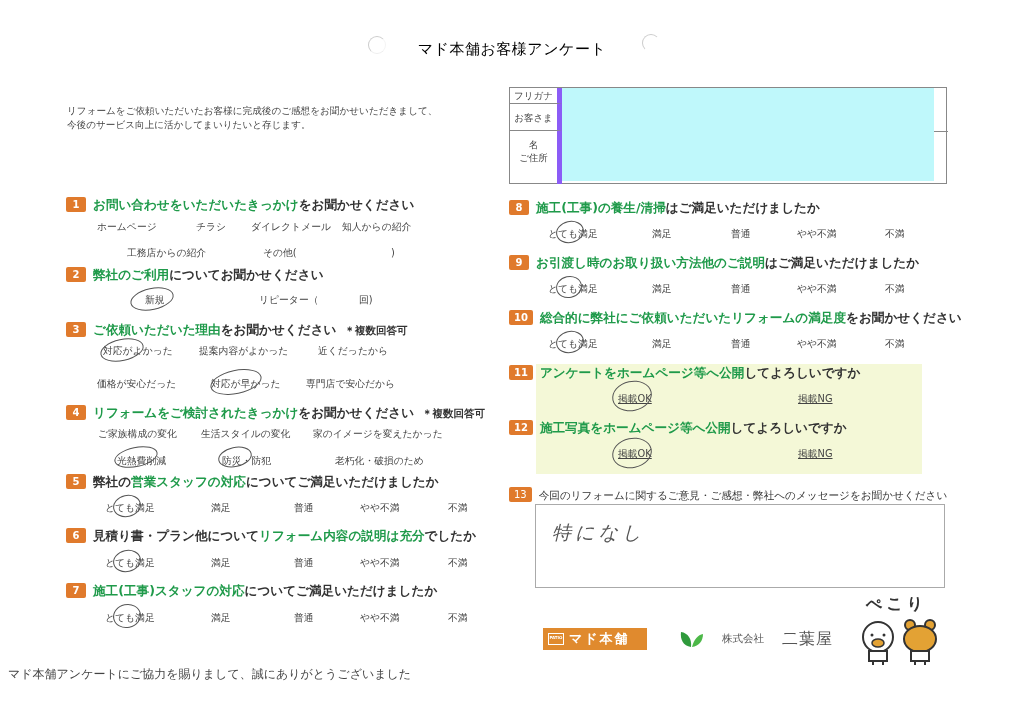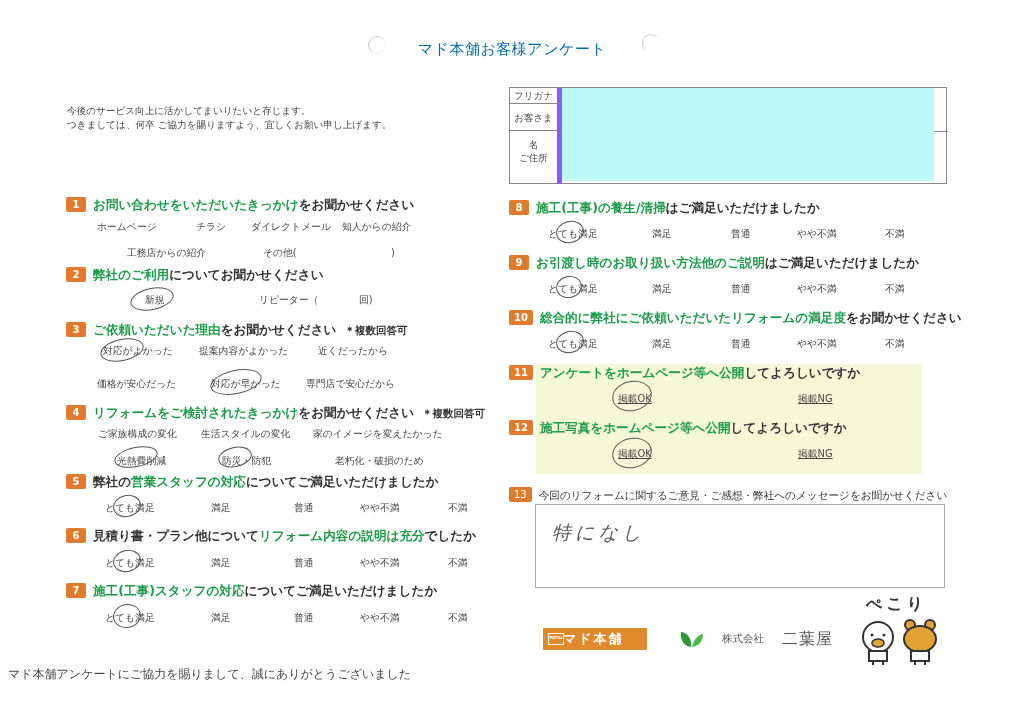--- a/index.html
+++ b/index.html
@@ -1,19 +1,19 @@
 <!DOCTYPE html>
 <html><head>
 <meta charset="utf-8">
 <style>
   * { box-sizing: border-box; margin: 0; padding: 0; }
   html, body { width: 1024px; height: 724px; background: #ffffff; overflow: hidden; }
   body { position: relative; font-family: "DejaVu Sans", "Liberation Sans", sans-serif; color: #3a3a3a; }
 
-  .title { position: absolute; left: 0; width: 1024px; top: 40px; text-align: center; font-size: 15px; color: #0369a1; letter-spacing: 0.5px; }
+  .title { position: absolute; left: 0; width: 1024px; top: 40px; text-align: center; font-size: 15px; color: #000000; letter-spacing: 0.5px; }
   .punch { position: absolute; width: 18px; height: 18px; border-radius: 50%; border: 1.5px solid #ccc; border-right-color: #f4f4f4; border-bottom-color: #eee; }
   .punch.left { left: 368px; top: 36px; }
   .punch.right { left: 642px; top: 34px; border-left-color:#ccc; border-top-color:#ccc; border-right-color: transparent; border-bottom-color: transparent; }
 
   .intro { position: absolute; left: 67px; top: 104px; font-size: 9.6px; line-height: 13.5px; color: #444; }
 
   
   .cust { position: absolute; left: 509px; top: 87px; width: 438px; height: 97px; border: 1px solid #888; }
   .cust .lbl { position: absolute; left: 0; width: 52px; border-right: 5px solid #8b5cf6; font-size: 9.5px; color: #444; text-align: center; }
   .cust .l1 { top: 0; height: 16px; line-height: 16px; border-bottom: 1px solid #888; }
@@ -30,39 +30,39 @@
 
   .opt { position: absolute; font-size: 9.8px; color: #444; white-space: nowrap; }
   .circ { position: absolute; border: 1.2px solid #555; border-radius: 50%; transform: rotate(-12deg); pointer-events: none; }
 
   .hl-box { position: absolute; left: 536px; top: 364px; width: 386px; height: 110px; background: #f4f8d7; }
   .u { text-decoration: underline; }
 
   .msgbox { position: absolute; left: 535px; top: 504px; width: 410px; height: 84px; border: 1px solid #aaa; }
   .hand { position: absolute; left: 552px; top: 520px; font-family: "DejaVu Serif", serif; font-size: 19px; color: #555; letter-spacing: 4px; font-style: italic; }
 
-  .logo-mado { position: absolute; left: 543px; top: 628px; width: 104px; height: 22px; background: #e08a2e; color: #fff; font-size: 13px; font-weight: bold; line-height: 22px; padding-left: 20px; letter-spacing: 2px; }
+  .logo-mado { position: absolute; left: 543px; top: 628px; width: 104px; height: 22px; background: #e08a2e; color: #fff; font-size: 13px; font-weight: bold; line-height: 22px; padding-left: 26px; letter-spacing: 2px; }
   .logo-mado .mini { position: absolute; left: 5px; top: 5px; width: 16px; height: 12px; border: 1px solid #fff; font-size: 4px; line-height: 5px; letter-spacing: 0; text-align:center; padding-top:1px; }
   .logo-fut { position: absolute; left: 680px; top: 628px; height: 22px; display: flex; align-items: center; gap: 18px; white-space: nowrap; }
   .logo-fut .pre { font-size: 10.5px; color: #555; }
   .logo-fut .main { font-size: 16px; color: #555; letter-spacing: 1px; }
   .pekori { position: absolute; left: 866px; top: 594px; font-size: 16px; font-weight: bold; color: #333; letter-spacing: 4px; }
   .chars { position: absolute; left: 858px; top: 617px; }
   .footer { position: absolute; left: 8px; width: 1024px; top: 666px; text-align: left; font-size: 12px; color: #444; }
 </style>
 </head>
 <body>
 
 <div class="punch left"></div>
 <div class="punch right"></div>
 <div class="title">マド本舗お客様アンケート</div>
 
 <div class="intro">
+  <div>リフォームをご依頼いただいたお客様に完成後のご感想をお聞かせいただきまして、</div>
   <div>今後のサービス向上に活かしてまいりたいと存じます。</div>
-  <div>つきましては、何卒 ご協力を賜りますよう、宜しくお願い申し上げます。</div>
 </div>
 
 <div class="cust">
   <div class="lbl l1">フリガナ</div>
   <div class="lbl l2">お客さま名</div>
   <div class="lbl l3">ご住所</div>
   <div class="redact"></div>
   <div class="rline"></div>
 </div>
 

